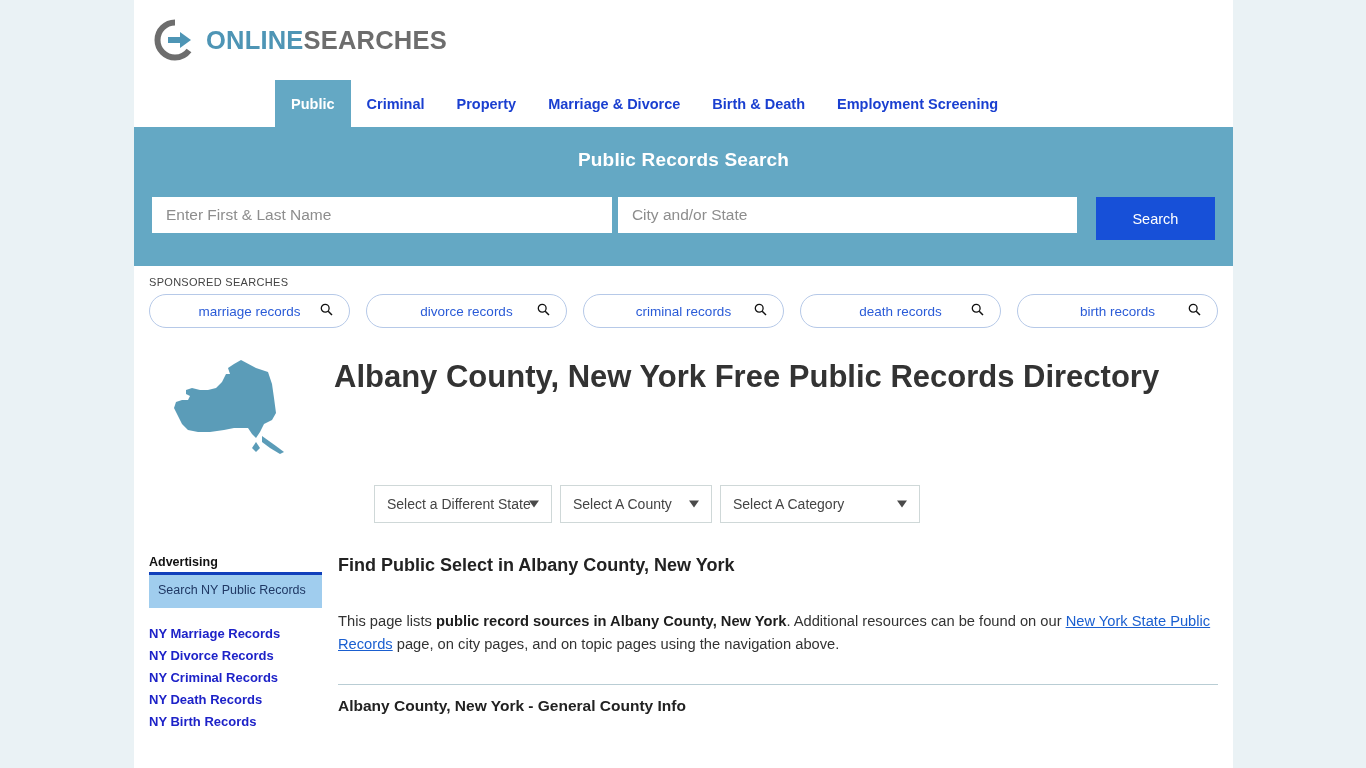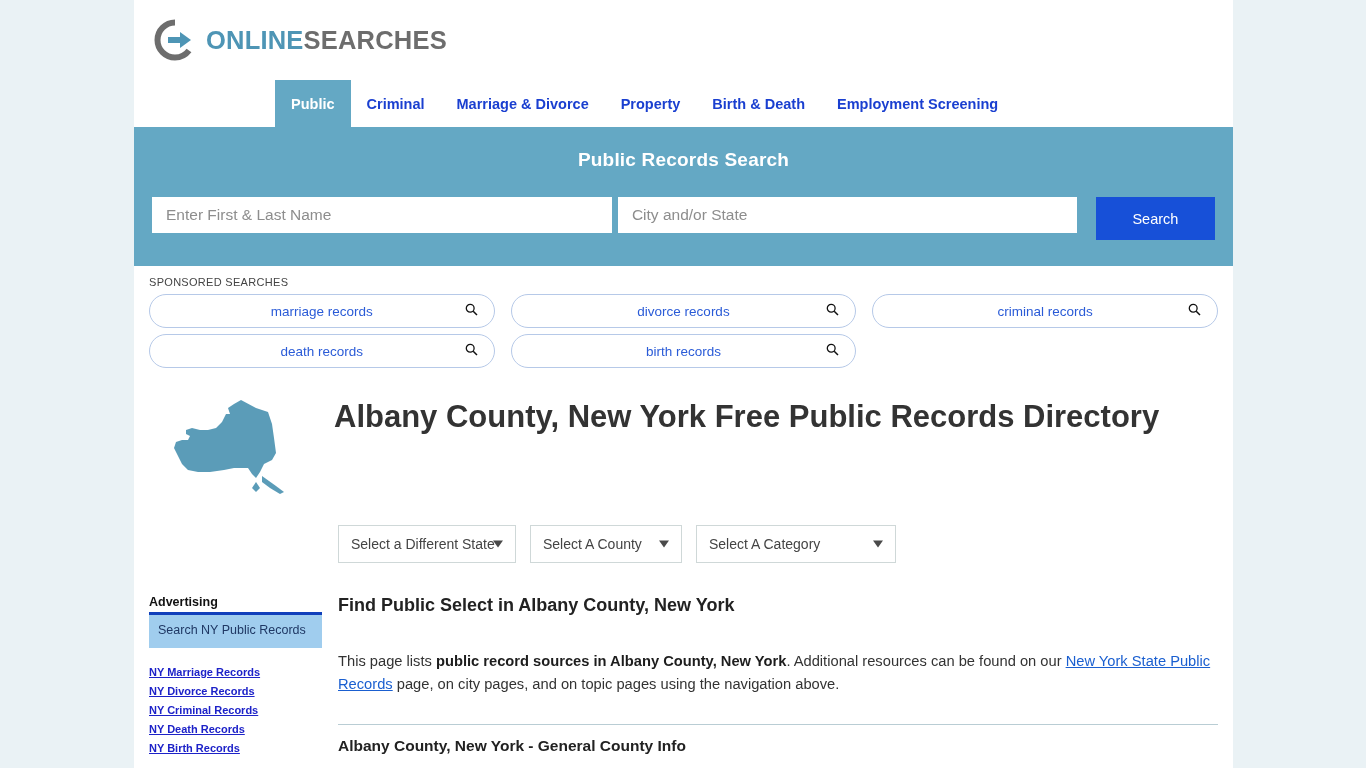--- a/index.html
+++ b/index.html
@@ -49,38 +49,38 @@
   .search-btn {
     width: 122px; height: 43px; margin-left: 19px;
     background: #1750d8; border: 0; color: #fff;
     font-size: 14.5px; font-family: "Liberation Sans", sans-serif;
     cursor: pointer;
   }
 
   
   .sponsored { padding: 10px 15px 0 15px; }
   .sponsored-label { font-size: 11px; color: #444; letter-spacing: .3px; margin-bottom: 6px; }
-  .pill-grid { display: grid; grid-template-columns: repeat(3, 1fr); gap: 6px 16px; }
+  .pill-grid { display: grid; grid-template-columns: repeat(5, 1fr); gap: 6px 16px; }
   .pill {
     position: relative; height: 34px; border: 1px solid #b6c9e8; border-radius: 18px;
     background: #fff; display: flex; align-items: center; justify-content: center;
     font-size: 13.5px; color: #2a5bd7; cursor: pointer;
   }
   .pill .mag { position: absolute; right: 16px; top: 50%; transform: translateY(-50%); }
 
   
   .title-area { display: flex; padding: 22px 15px 0 30px; }
   .map-wrap { width: 170px; flex: 0 0 auto; padding-top: 8px; }
   .page-title {
     font-size: 31px; font-weight: bold; color: #333333; line-height: 1.22;
     padding-top: 8px; max-width: 830px;
   }
 
   
-  .selects { display: flex; gap: 14px; padding: 18px 0 0 204px; }
+  .selects { display: flex; gap: 8px; padding: 18px 0 0 204px; margin-left: 36px; }
   .sel {
     position: relative; height: 38px; border: 1px solid #cfd8d8; background: #fff;
     display: flex; align-items: center; font-size: 14px; color: #444;
     padding: 0 34px 0 12px; cursor: pointer; white-space: nowrap;
   }
   .sel .caret {
     position: absolute; right: 12px; top: 50%; transform: translateY(-50%);
     width: 0; height: 0; border-left: 5.5px solid transparent;
     border-right: 5.5px solid transparent; border-top: 7px solid #4a4a4a;
   }
@@ -92,22 +92,22 @@
   .lower { display: flex; padding: 32px 15px 0 15px; }
   .sidebar { width: 173px; flex: 0 0 auto; padding-left: 0; }
   .adv-label { font-size: 12.5px; font-weight: bold; color: #111; margin-bottom: 3px; }
   .ad-box {
     background: #a0cdee; border-top: 3px solid #103fbb;
     padding: 7px 9px 9px 9px; font-size: 12.5px; color: #1f3864; line-height: 1.35;
     cursor: pointer;
   }
   .side-links { margin-top: 18px; }
   .side-links a {
-    display: block; font-size: 11px; font-weight: bold; color: #1d22c8;
-    text-decoration: underline; margin-bottom: 7px; cursor: pointer;
+    display: block; font-size: 13px; font-weight: bold; color: #1d22c8;
+    margin-bottom: 7px; cursor: pointer;
   }
 
   .content { flex: 1; padding-left: 16px; }
   .section-h { font-size: 18px; font-weight: bold; color: #222; margin-bottom: 34px; }
   .body-text { font-size: 14.7px; color: #333; line-height: 1.55; }
   .body-text b { color: #1d1d1d; }
   .body-text a { color: #1a5fd0; text-decoration: underline; cursor: pointer; }
   .divider { border-top: 1px solid #b9cdd4; margin-top: 28px; }
   .subsec-h { font-size: 15.5px; font-weight: bold; color: #222; padding-top: 12px; }
 </style>
@@ -125,22 +125,22 @@
       </svg>
     </span>
     <span class="logo-text">
       <span class="logo-online">ONLINE</span><span class="logo-searches">SEARCHES</span>
     </span>
   </div>
 
   <div class="nav">
     <div class="nav-item active">Public</div>
     <div class="nav-item">Criminal</div>
+    <div class="nav-item">Property</div>
     <div class="nav-item">Marriage &amp; Divorce</div>
-    <div class="nav-item">Property</div>
     <div class="nav-item">Birth &amp; Death</div>
     <div class="nav-item">Employment Screening</div>
   </div>
 
   <div class="search-band">
     <div class="search-title">Public Records Search</div>
     <div class="search-row">
       <input id="name-input" class="search-input" type="text" placeholder="Enter First &amp; Last Name" style="">
       <input id="city-input" class="search-input" type="text" placeholder="City and/or State" style="">
       <button class="search-btn">Search</button>

